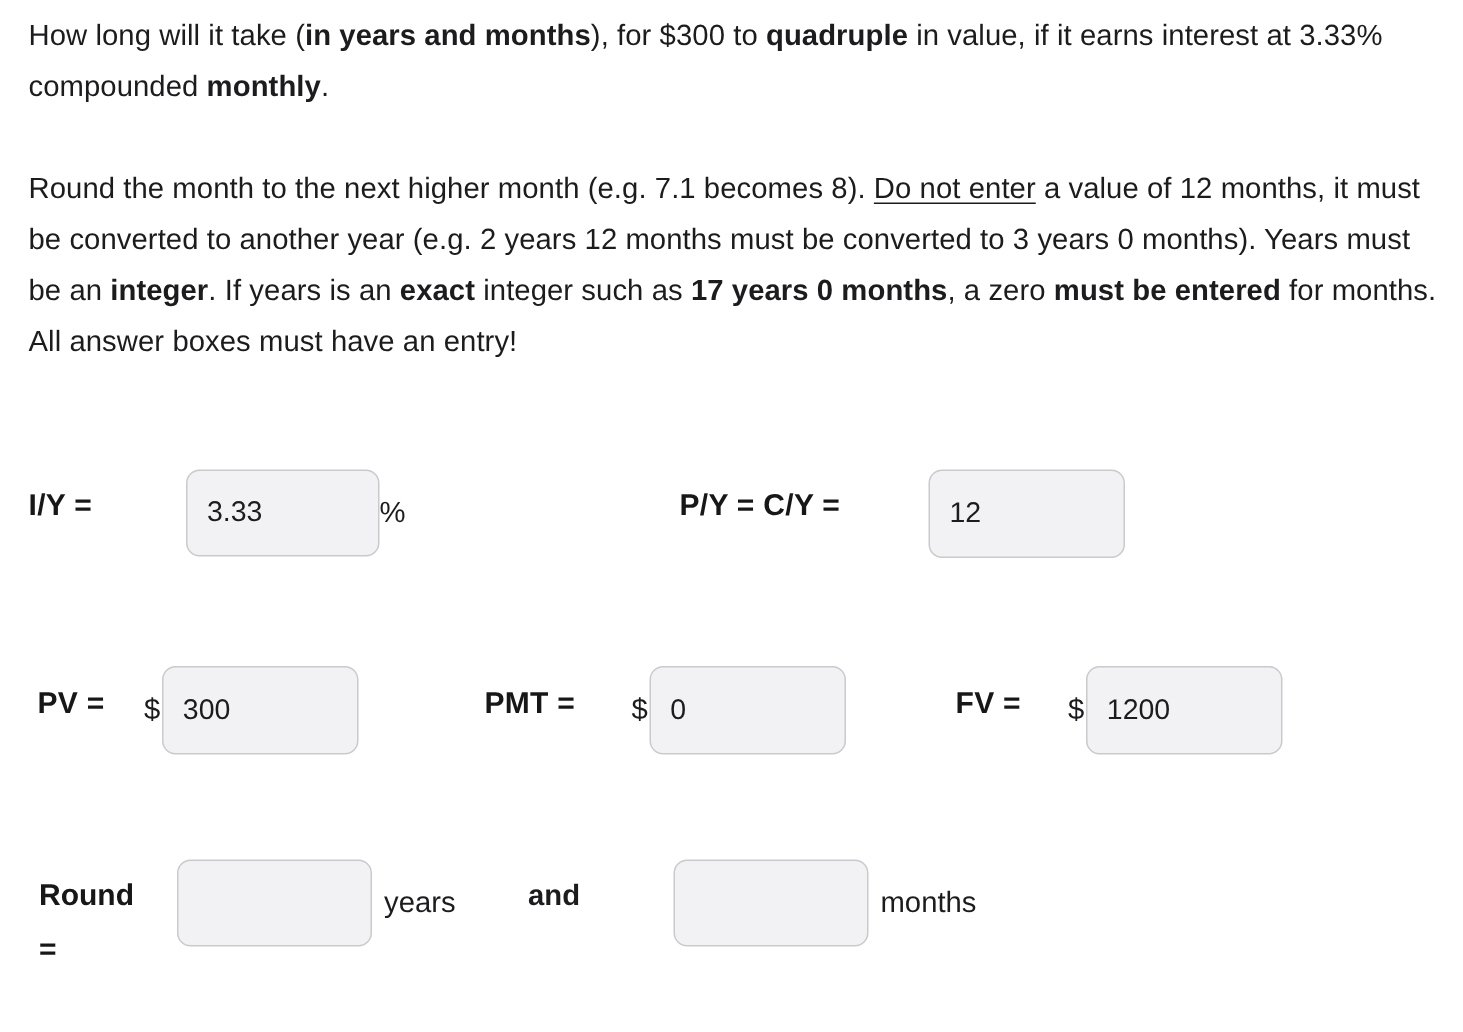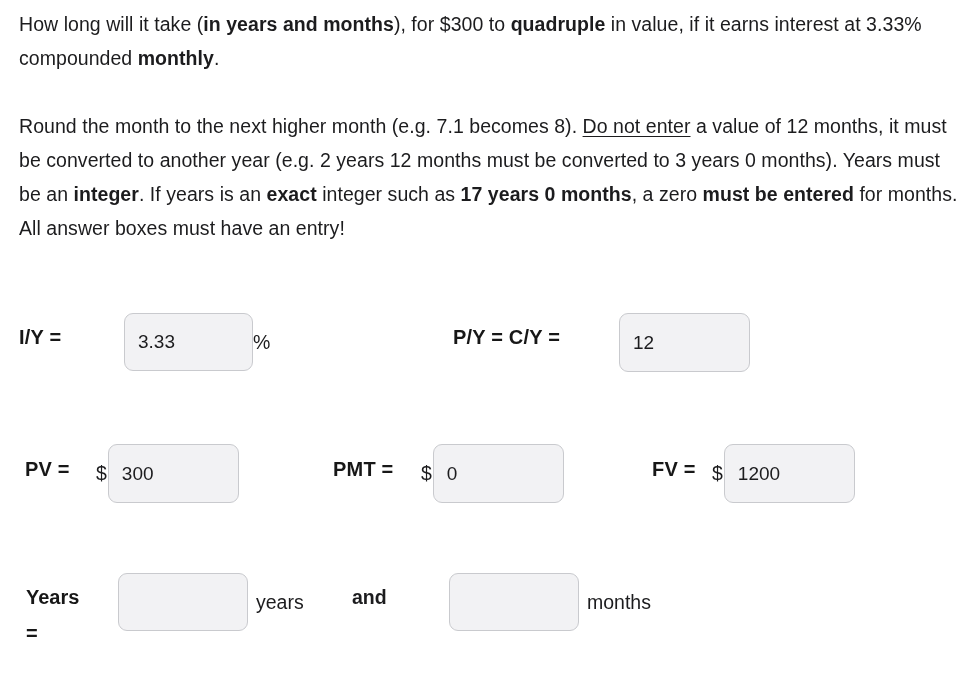--- a/index.html
+++ b/index.html
@@ -150,41 +150,41 @@
     <div class="field-row">
 
       <div class="cell" style="left:25px; top:28px;">
         <span class="lbl">PV =</span>
       </div>
       <div class="cell" style="left:96px; top:14px;">
         <span class="dollar">$</span>
         <input class="box w131" type="text" value="300" style="">
       </div>
 
-      <div class="cell" style="left:333px; top:28px;">
+      <div class="cell" style="left:323px; top:28px;">
         <span class="lbl">PMT =</span>
       </div>
       <div class="cell" style="left:421px; top:14px;">
         <span class="dollar">$</span>
         <input class="box w131" type="text" value="0" style="">
       </div>
 
-      <div class="cell" style="left:652px; top:28px;text-align:right;">
+      <div class="cell" style="left:637px; top:28px;text-align:right;">
         <span class="lbl">FV =</span>
       </div>
       <div class="cell" style="left:712px; top:14px;">
         <span class="dollar">$</span>
         <input class="box w131" type="text" value="1200" style="">
       </div>
     </div>
 
     <div class="field-row last">
 
       <div class="cell" style="left:26px; top:19px;">
-        <span class="lbl-time">Years =</span>
+        <span class="lbl-time">Round =</span>
       </div>
 
       <div class="cell" style="left:118px; top:13px;">
         <input class="box w130" type="text" value="" style="">
         <span class="sp-8"></span>
         <span class="unit">years</span>
       </div>
 
       <div class="cell" style="left:352px; top:26px;">
         <span class="unit bold">and</span>

